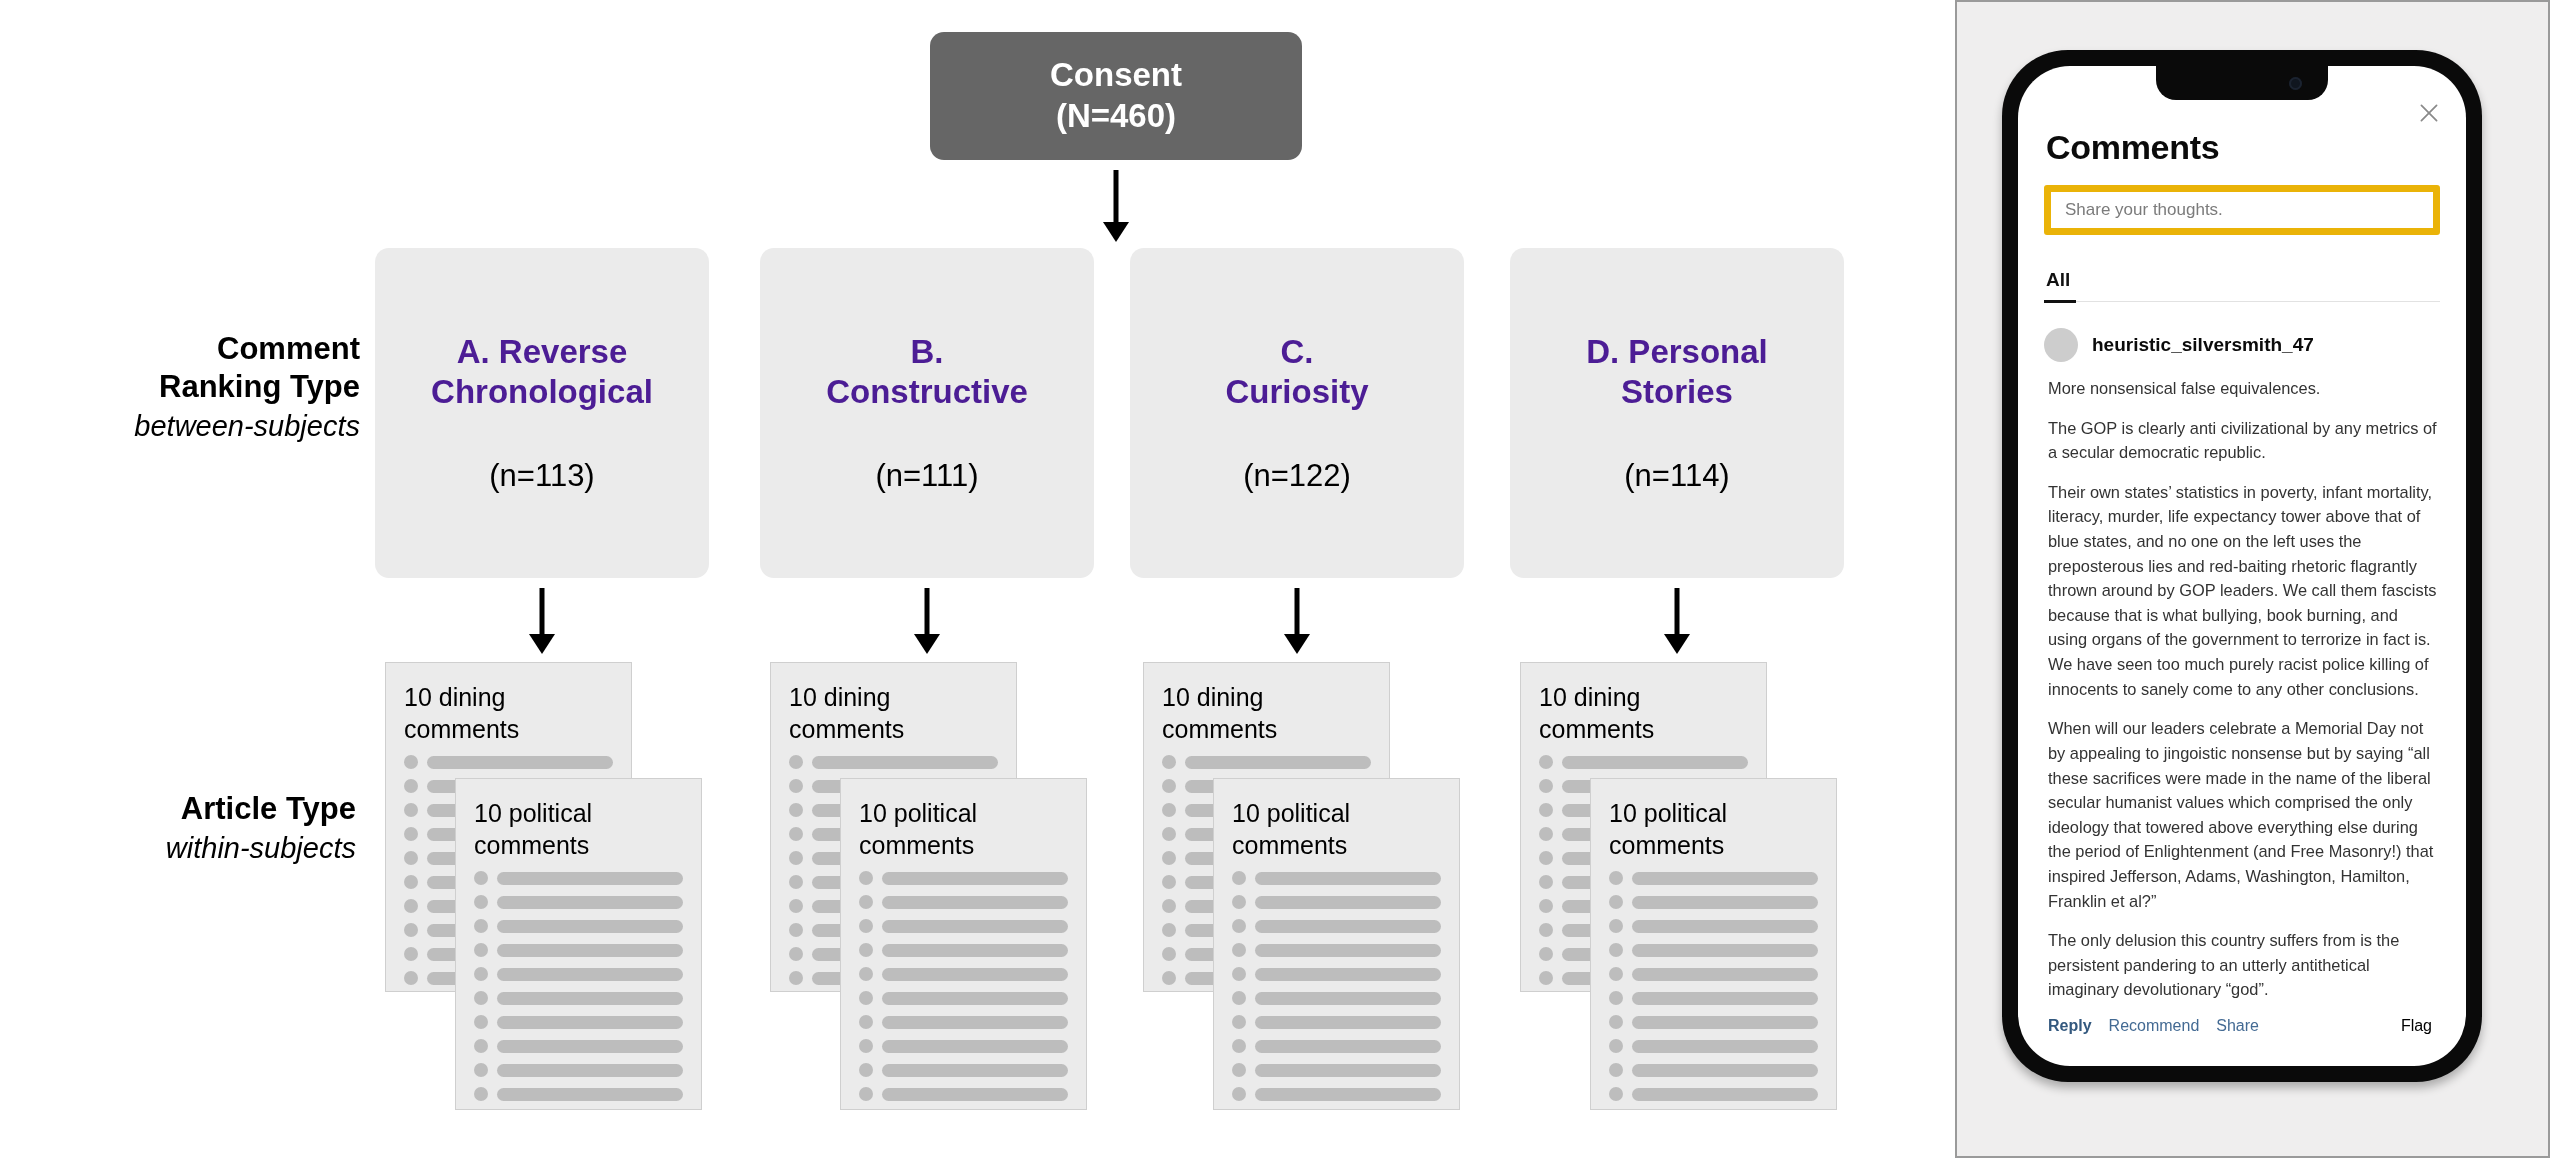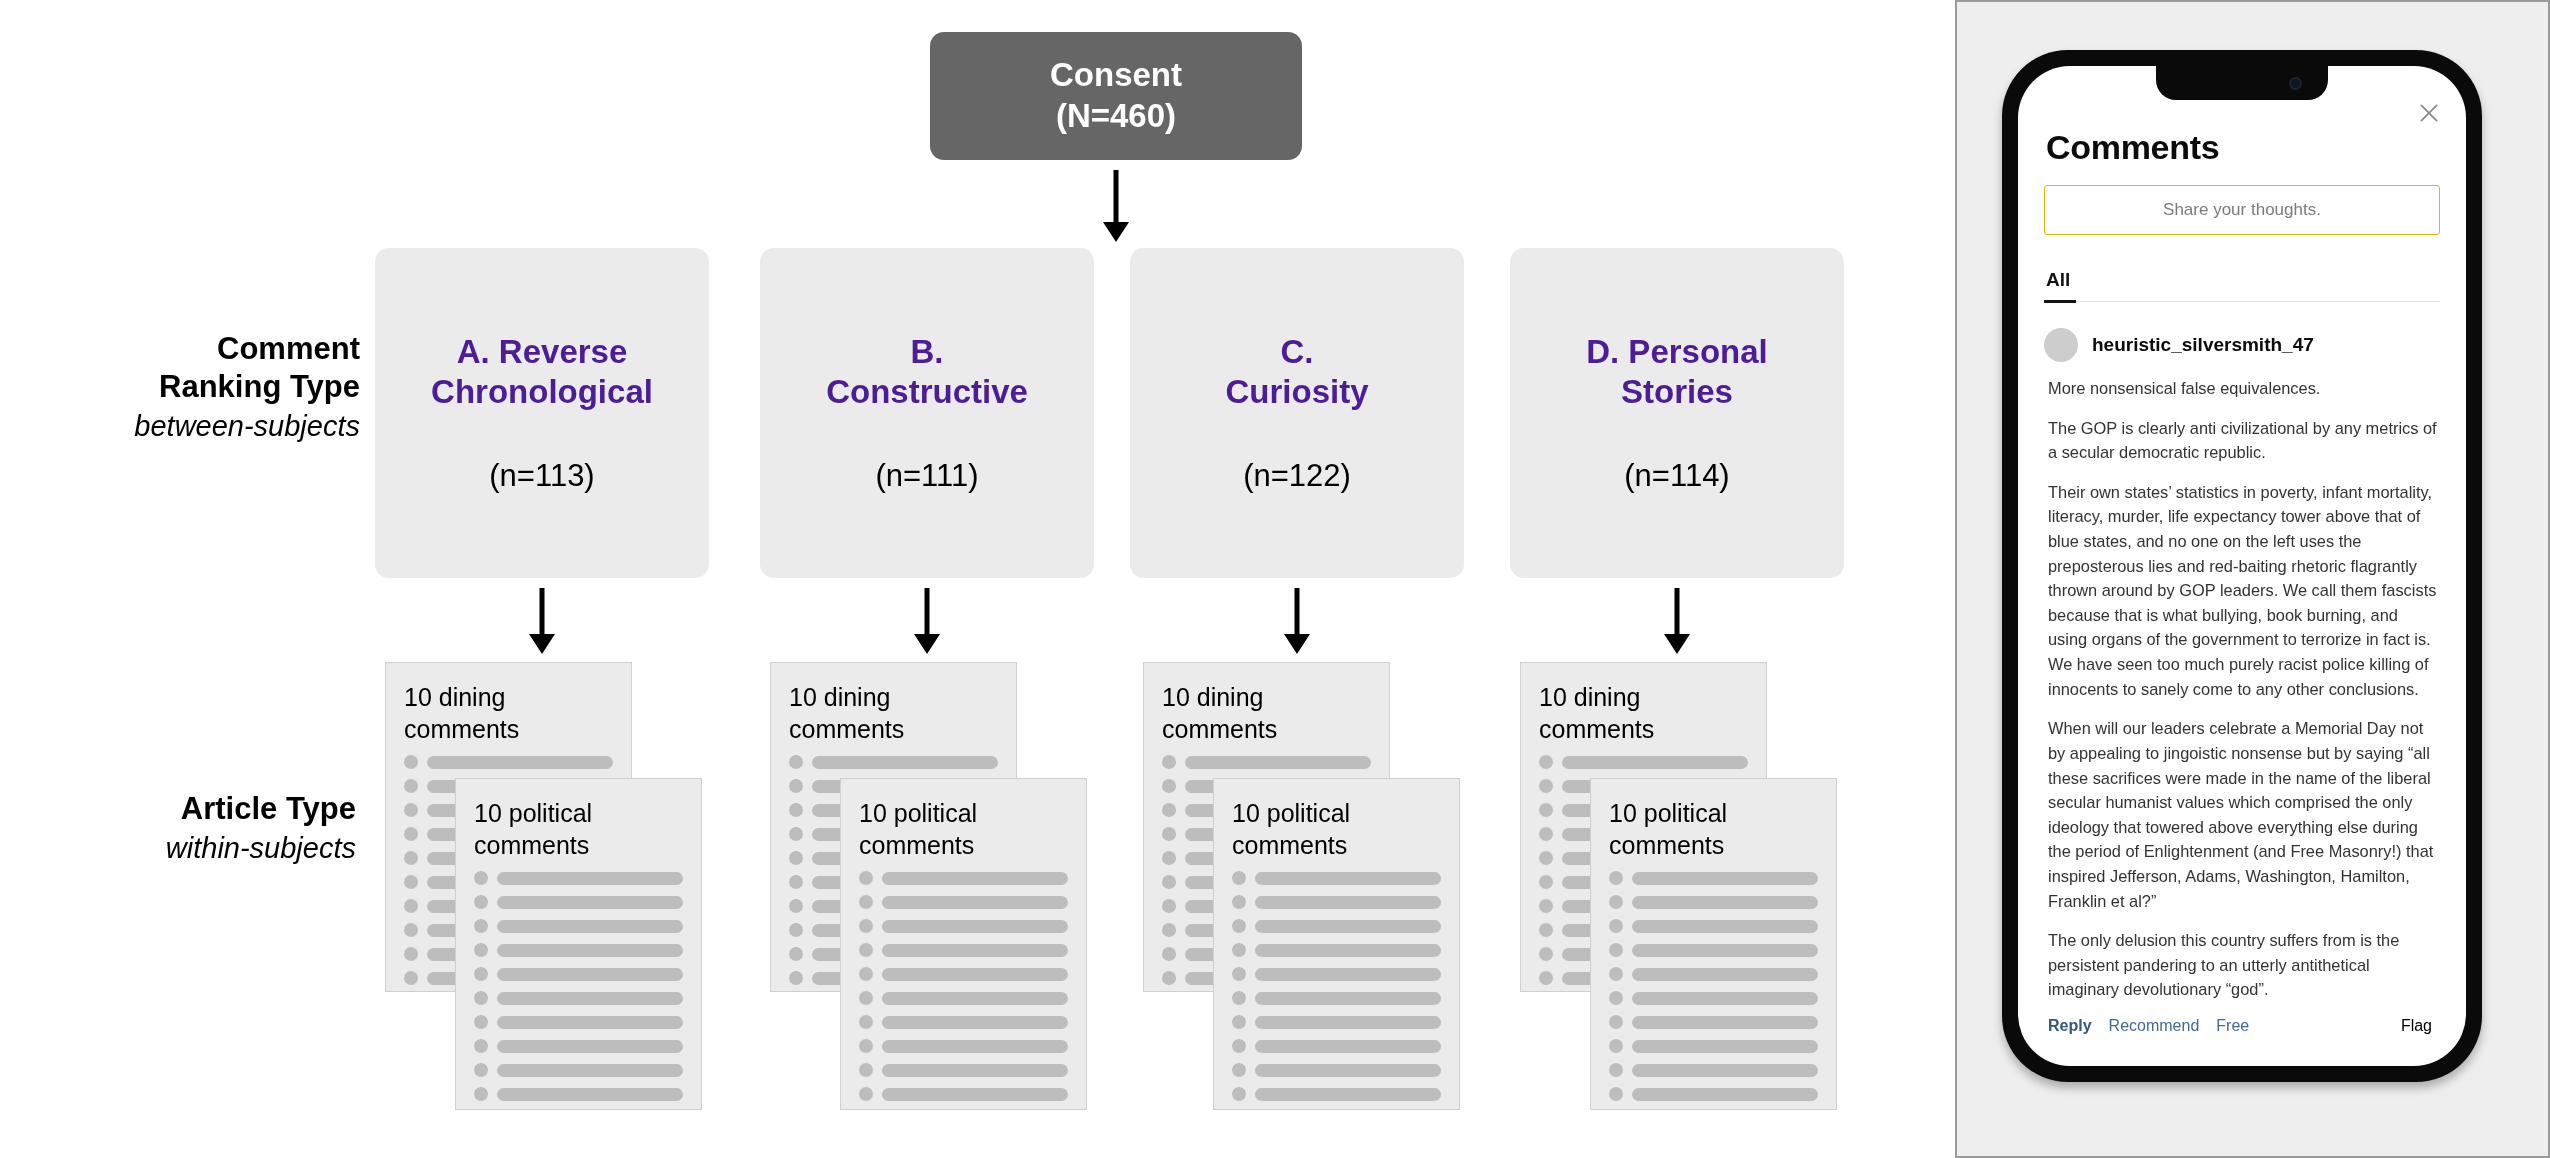--- a/index.html
+++ b/index.html
@@ -158,28 +158,27 @@
   .screen-title {
     font-size: 34px;
     font-weight: bold;
     color: #0b0b0b;
     letter-spacing: -0.3px;
     margin: 22px 0 0 2px;
   }
   .share-input {
     margin-top: 18px;
     height: 50px;
-    border: 1px solid #eab308;
+    border: 7px solid #eab308;
     border-radius: 3px;
     display: flex; align-items: center;
     padding: 0 14px;
     font-size: 17px;
     color: #7b7b7b;
     background: #fff;
-    justify-content: center;
   }
   .tabs-bar {
     margin-top: 34px;
     border-bottom: 1px solid #e2e2e2;
     display: flex;
   }
   .tab {
     font-size: 19px;
     font-weight: bold;
     color: #111;
@@ -689,21 +688,21 @@
             <div class="comment-body">
                 <p>More nonsensical false equivalences.</p>
                 <p>The GOP is clearly anti civilizational by any metrics of a secular democratic republic.</p>
                 <p>Their own states’ statistics in poverty, infant mortality, literacy, murder, life expectancy tower above that of blue states, and no one on the left uses the preposterous lies and red-baiting rhetoric flagrantly thrown around by GOP leaders. We call them fascists because that is what bullying, book burning, and using organs of the government to terrorize in fact is. We have seen too much purely racist police killing of innocents to sanely come to any other conclusions.</p>
                 <p>When will our leaders celebrate a Memorial Day not by appealing to jingoistic nonsense but by saying “all these sacrifices were made in the name of the liberal secular humanist values which comprised the only ideology that towered above everything else during the period of Enlightenment (and Free Masonry!) that inspired Jefferson, Adams, Washington, Hamilton, Franklin et al?”</p>
                 <p>The only delusion this country suffers from is the persistent pandering to an utterly antithetical imaginary devolutionary  “god”.</p>
               </div>
             <div class="comment-actions">
               <span class="act primary">Reply</span>
               <span class="act">Recommend</span>
-              <span class="act">Free</span>
+              <span class="act">Share</span>
               <span class="act flag">Flag</span>
             </div>
           </div>
         </div>
       </div>
     </div>
   </div>
 
 </div>
 

